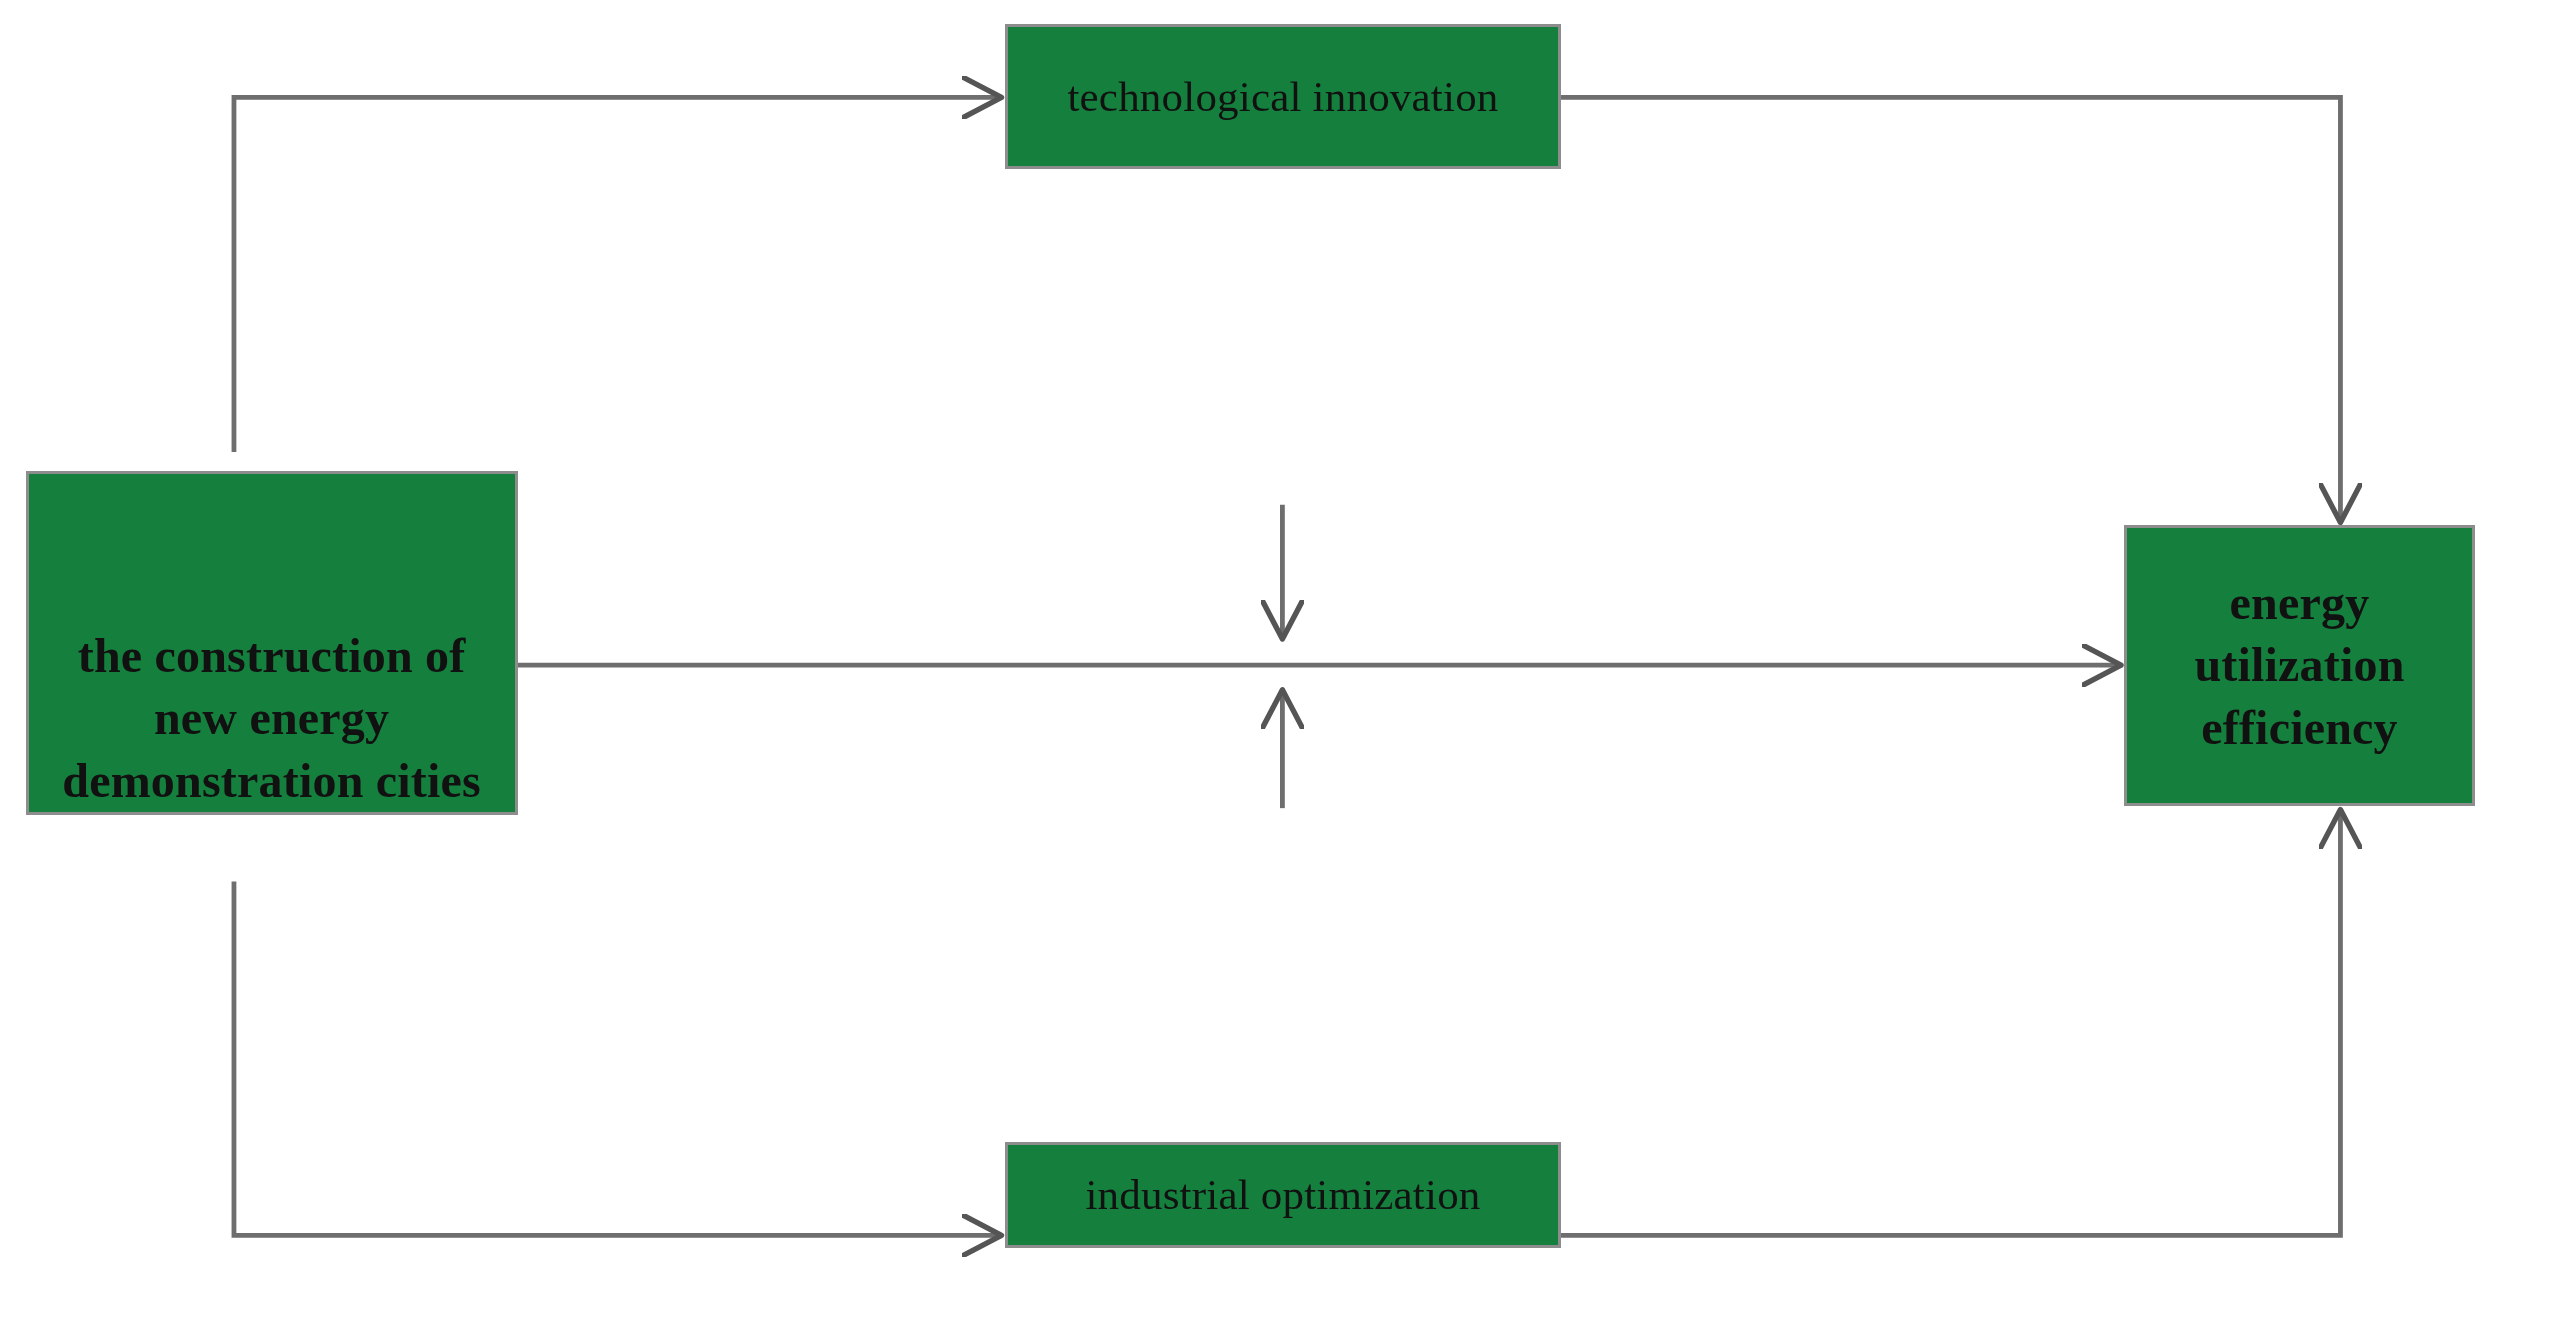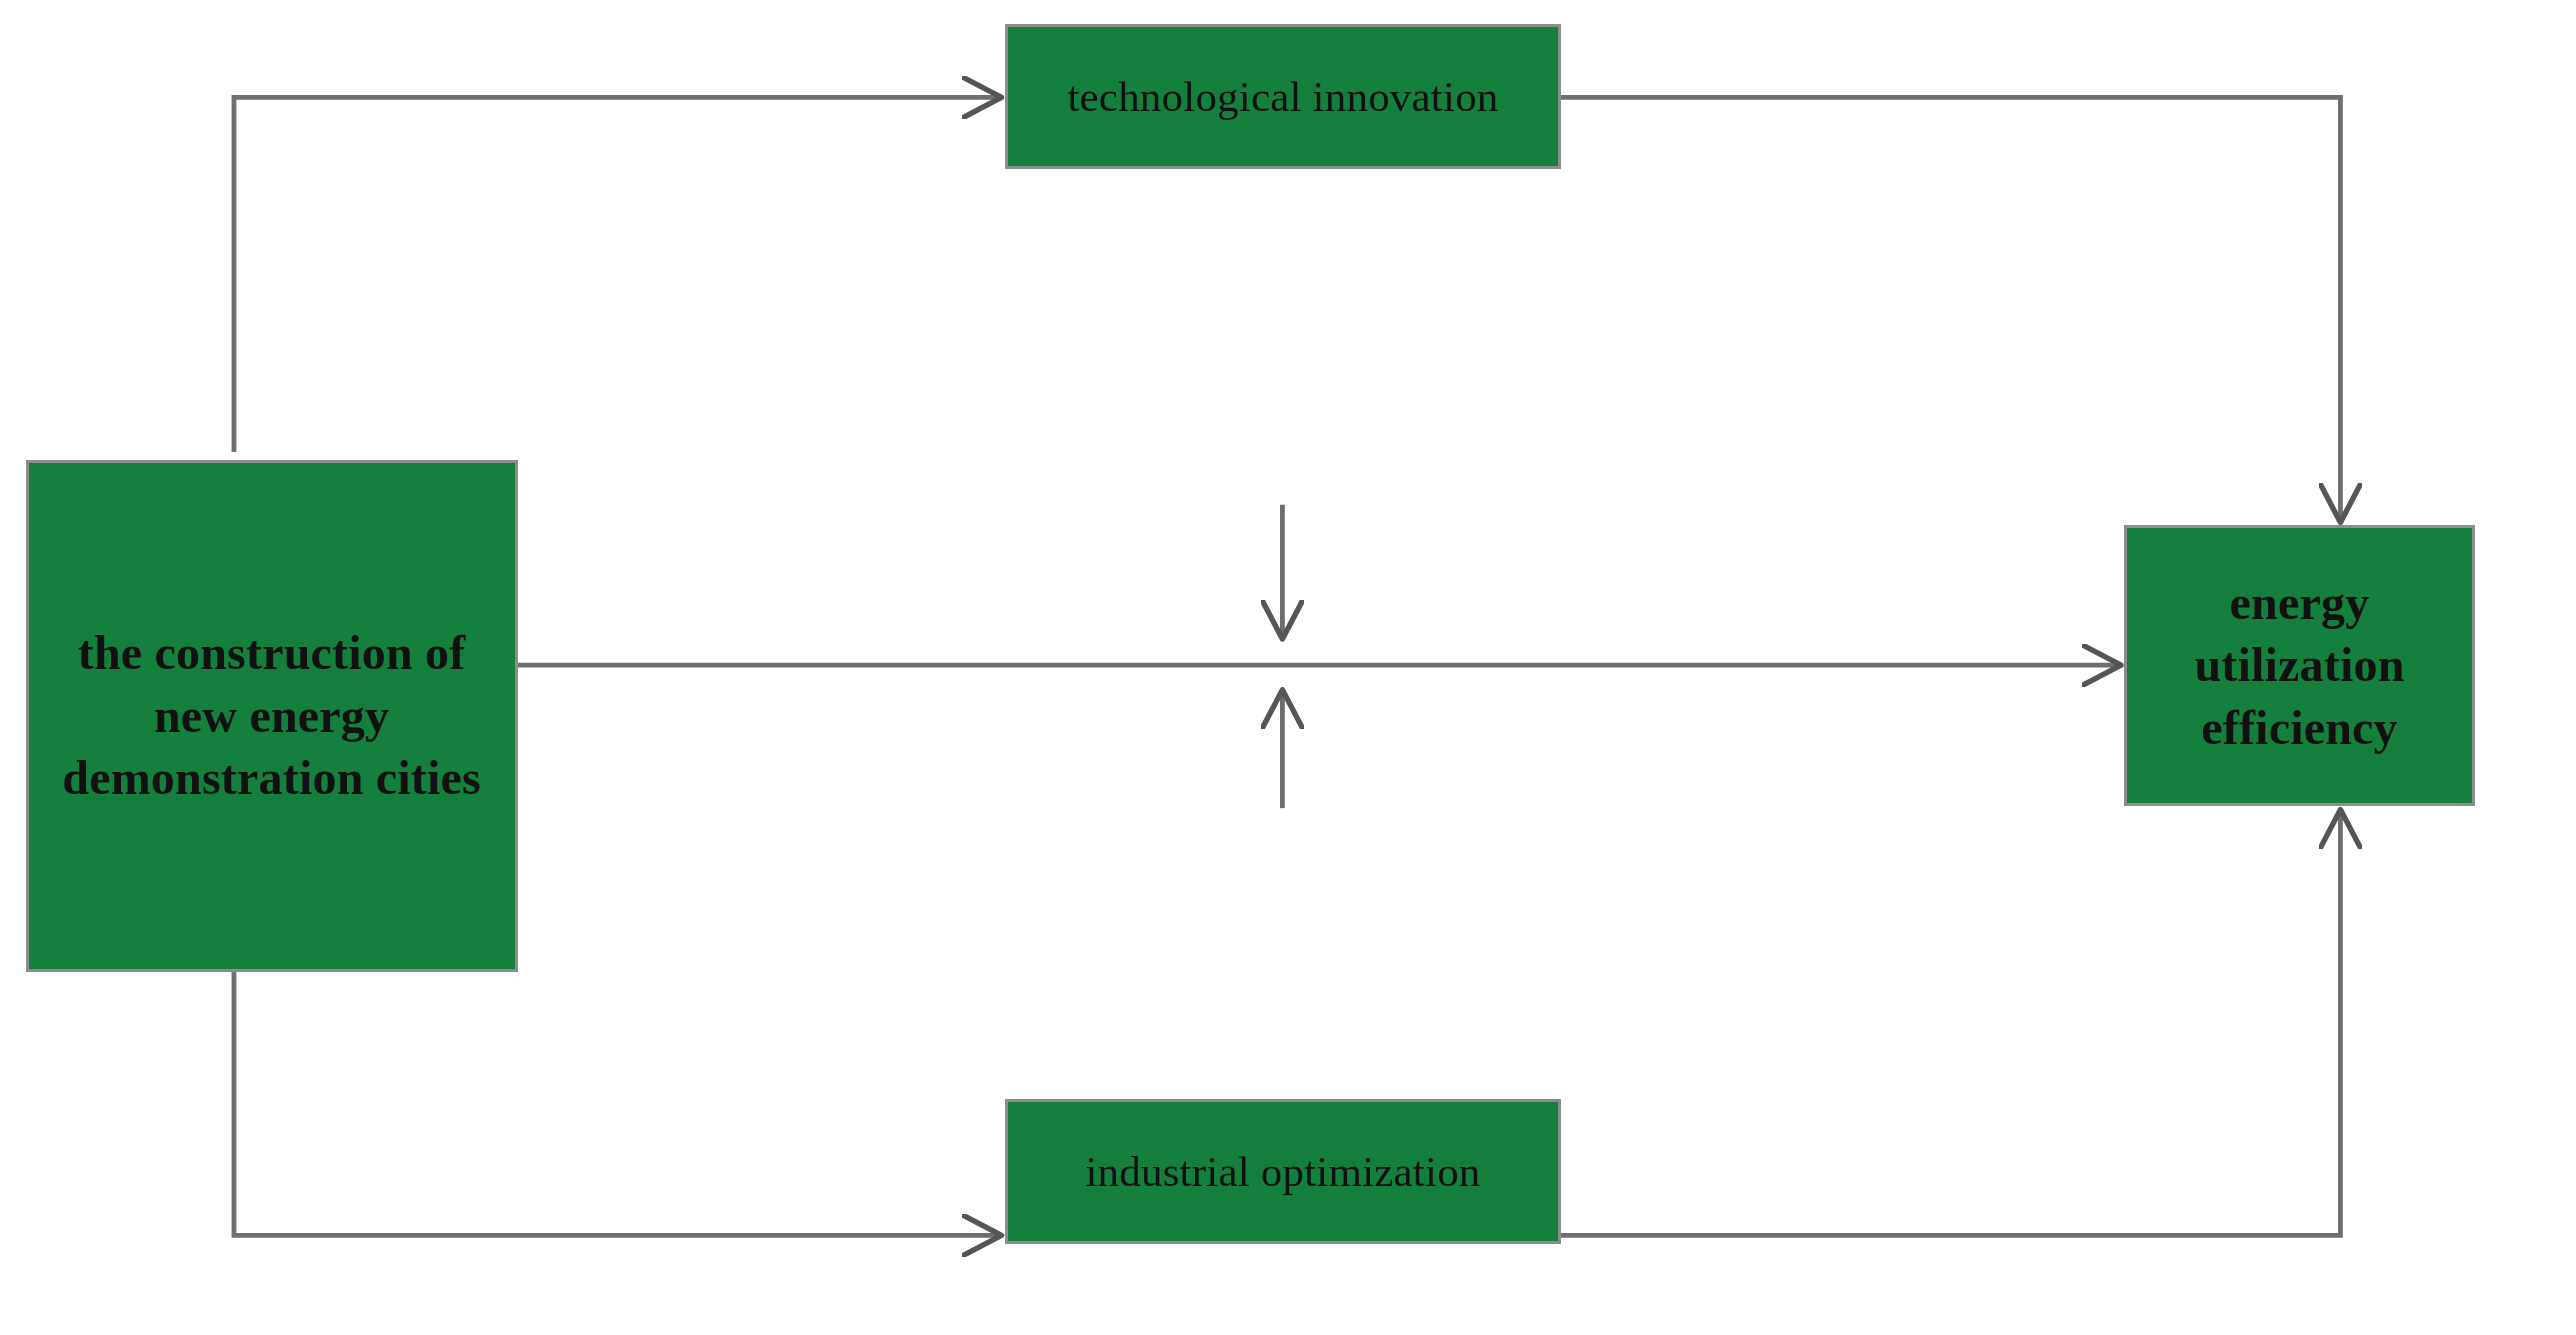--- a/index.html
+++ b/index.html
@@ -4,25 +4,25 @@
 <style>
   html,body{margin:0;padding:0;background:#ffffff;}
   body{font-family:"Liberation Serif", serif;}
   #stage{position:relative;width:2576px;height:1336px;background:#ffffff;overflow:hidden;}
   svg#wires{position:absolute;left:0;top:0;width:2576px;height:1336px;}
   .node{position:absolute;box-sizing:border-box;border:3.2px solid #8d8d8d;background:#15803d;
         display:flex;align-items:center;justify-content:center;text-align:center;color:#111111;}
   .node .label{display:block;width:100%;padding:0 8px;}
   .node.plain .label{font-weight:400;font-size:43px;line-height:1.28;letter-spacing:0.2px;}
   .node.strong .label{font-weight:700;font-size:48px;line-height:1.30;letter-spacing:0.2px;}
-  #n-source{left:25.6px;top:460px;width:492px;height:512px;}
+  #n-source{left:25.6px;top:471px;width:492px;height:344px;align-items:flex-end;}
   #n-tech{left:1005px;top:24px;width:556px;height:145px;}
   #n-digital{left:1005px;top:359px;width:556px;height:145px;}
   #n-env{left:1005px;top:808px;width:556px;height:145px;}
-  #n-industrial{left:1005px;top:1099px;width:556px;height:145px;}
+  #n-industrial{left:1005px;top:1142px;width:556px;height:106px;}
   #n-target{left:2124px;top:525px;width:351px;height:281px;}
 </style>
 </head>
 <body>
 
 <div id="stage">
 
   <svg id="wires" viewBox="0 0 3226 1673" xmlns="http://www.w3.org/2000/svg">
     <defs>
       <marker id="ah" viewBox="0 0 12 12" refX="10.5" refY="6" markerWidth="9" markerHeight="9" orient="auto-start-reverse" markerUnits="strokeWidth">

